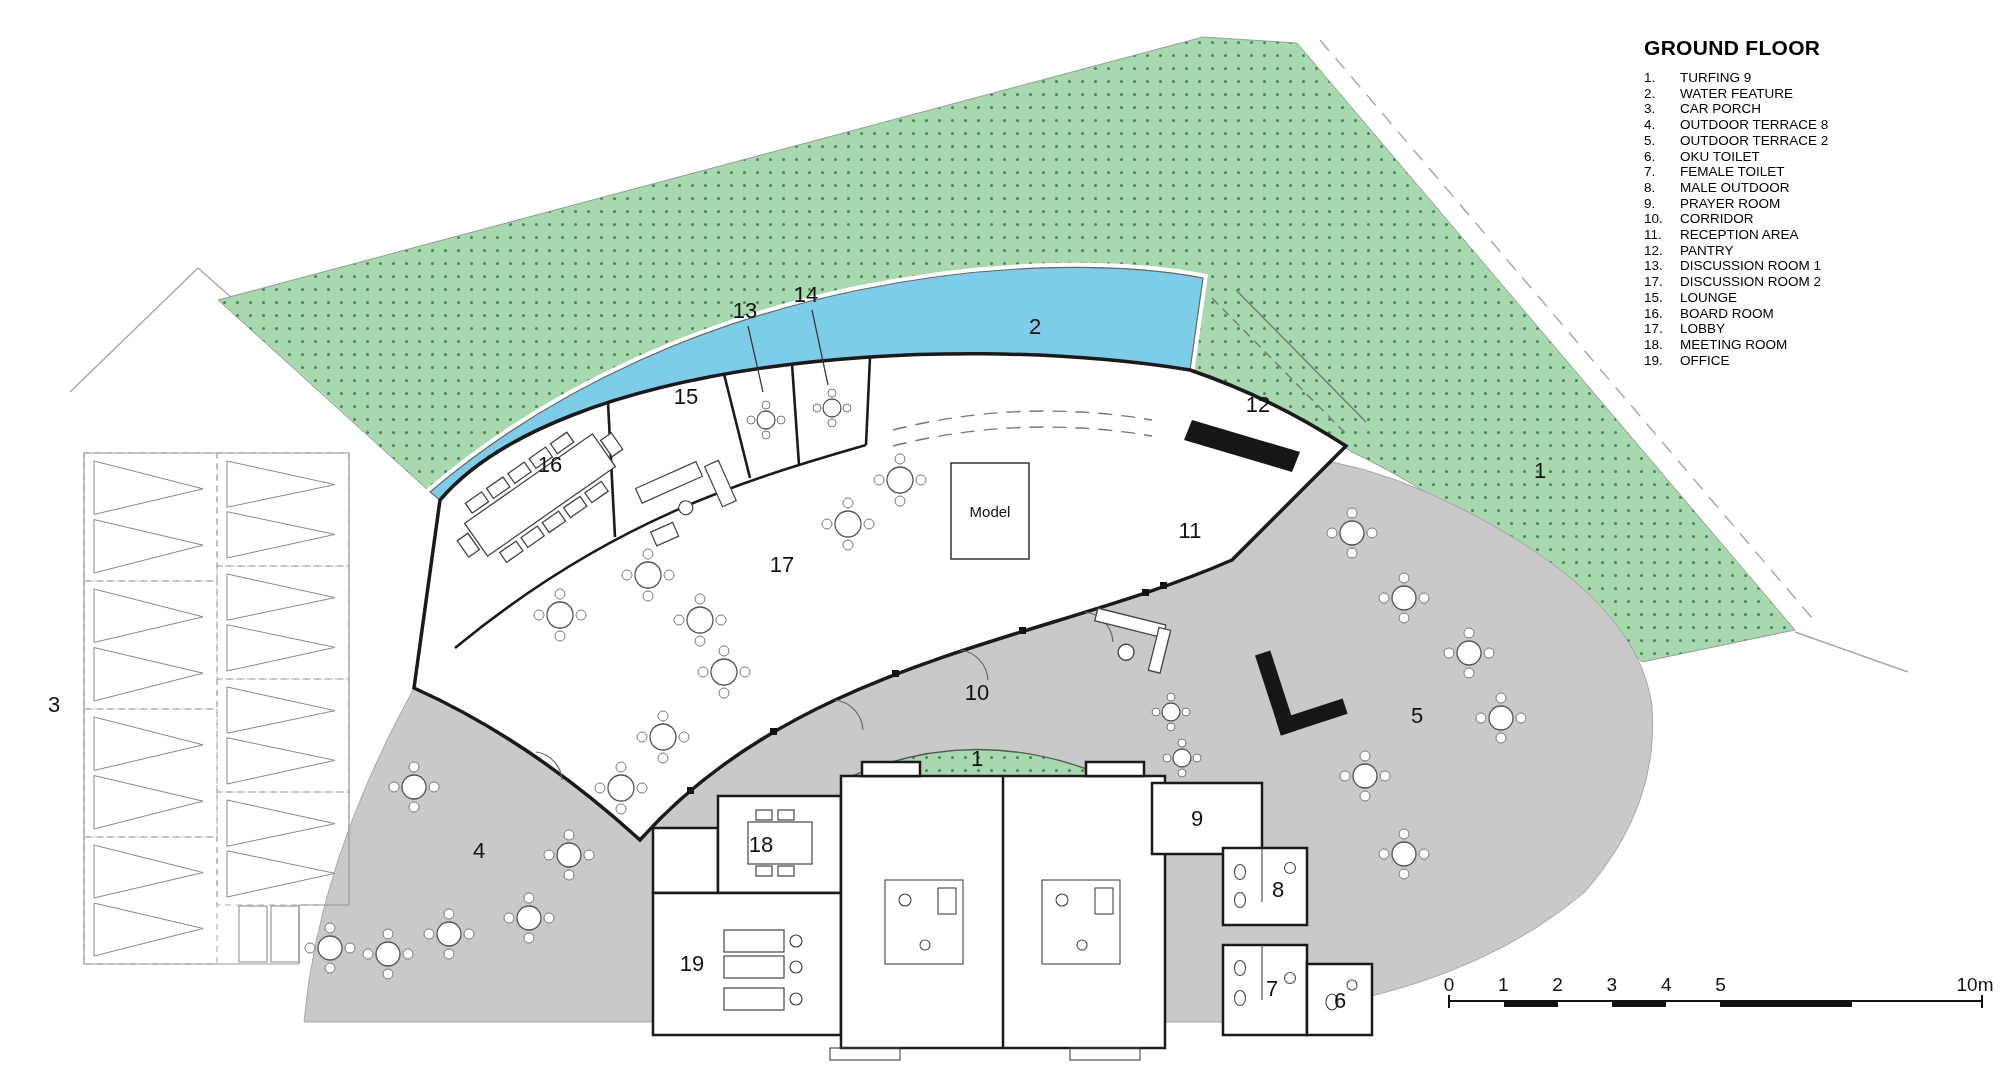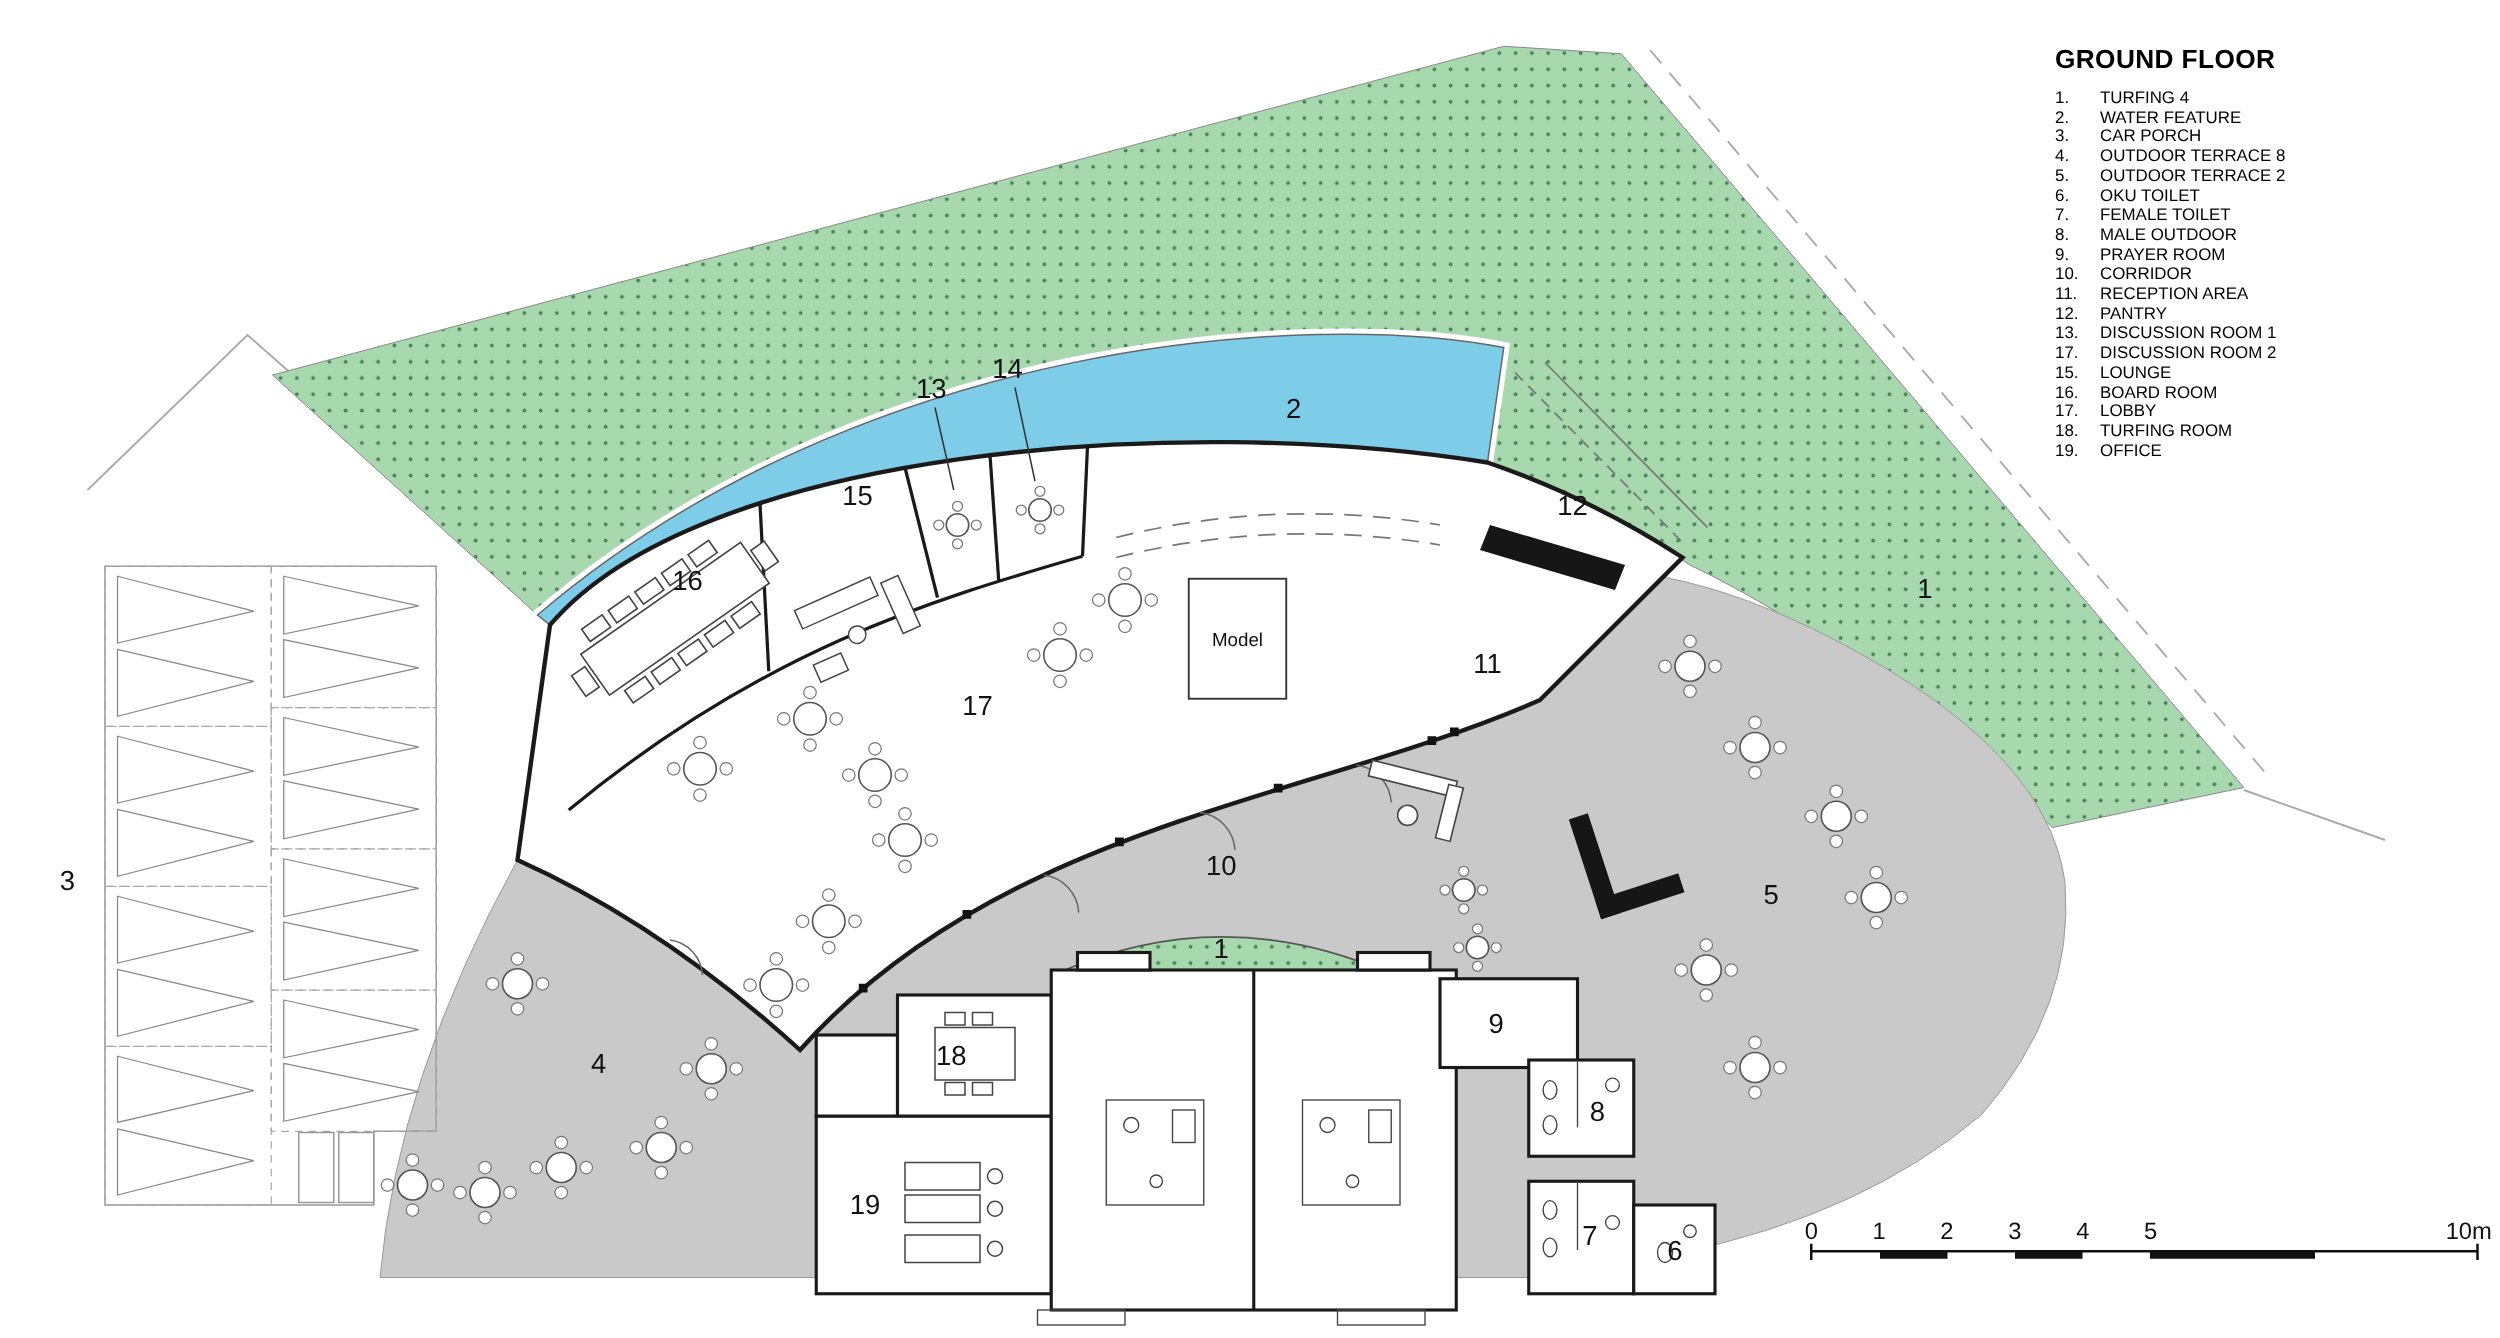--- a/index.html
+++ b/index.html
@@ -449,21 +449,21 @@
           <text x="1975" y="991" text-anchor="middle" class="scale-num">10m</text>
         </g>
   </g>
 </svg>
 
 <div class="legend">
   <div class="legend-title">GROUND FLOOR</div>
   <div id="legend-items">
         <div class="legend-row">
           <span class="legend-num">1.</span>
-          <span>TURFING 4</span>
+          <span>TURFING 9</span>
         </div>
         <div class="legend-row">
           <span class="legend-num">2.</span>
           <span>WATER FEATURE</span>
         </div>
         <div class="legend-row">
           <span class="legend-num">3.</span>
           <span>CAR PORCH</span>
         </div>
         <div class="legend-row">
@@ -517,21 +517,21 @@
         <div class="legend-row">
           <span class="legend-num">16.</span>
           <span>BOARD ROOM</span>
         </div>
         <div class="legend-row">
           <span class="legend-num">17.</span>
           <span>LOBBY</span>
         </div>
         <div class="legend-row">
           <span class="legend-num">18.</span>
-          <span>TURFING ROOM</span>
+          <span>MEETING ROOM</span>
         </div>
         <div class="legend-row">
           <span class="legend-num">19.</span>
           <span>OFFICE</span>
         </div>
       </div>
 </div>
 
 </div>
 

